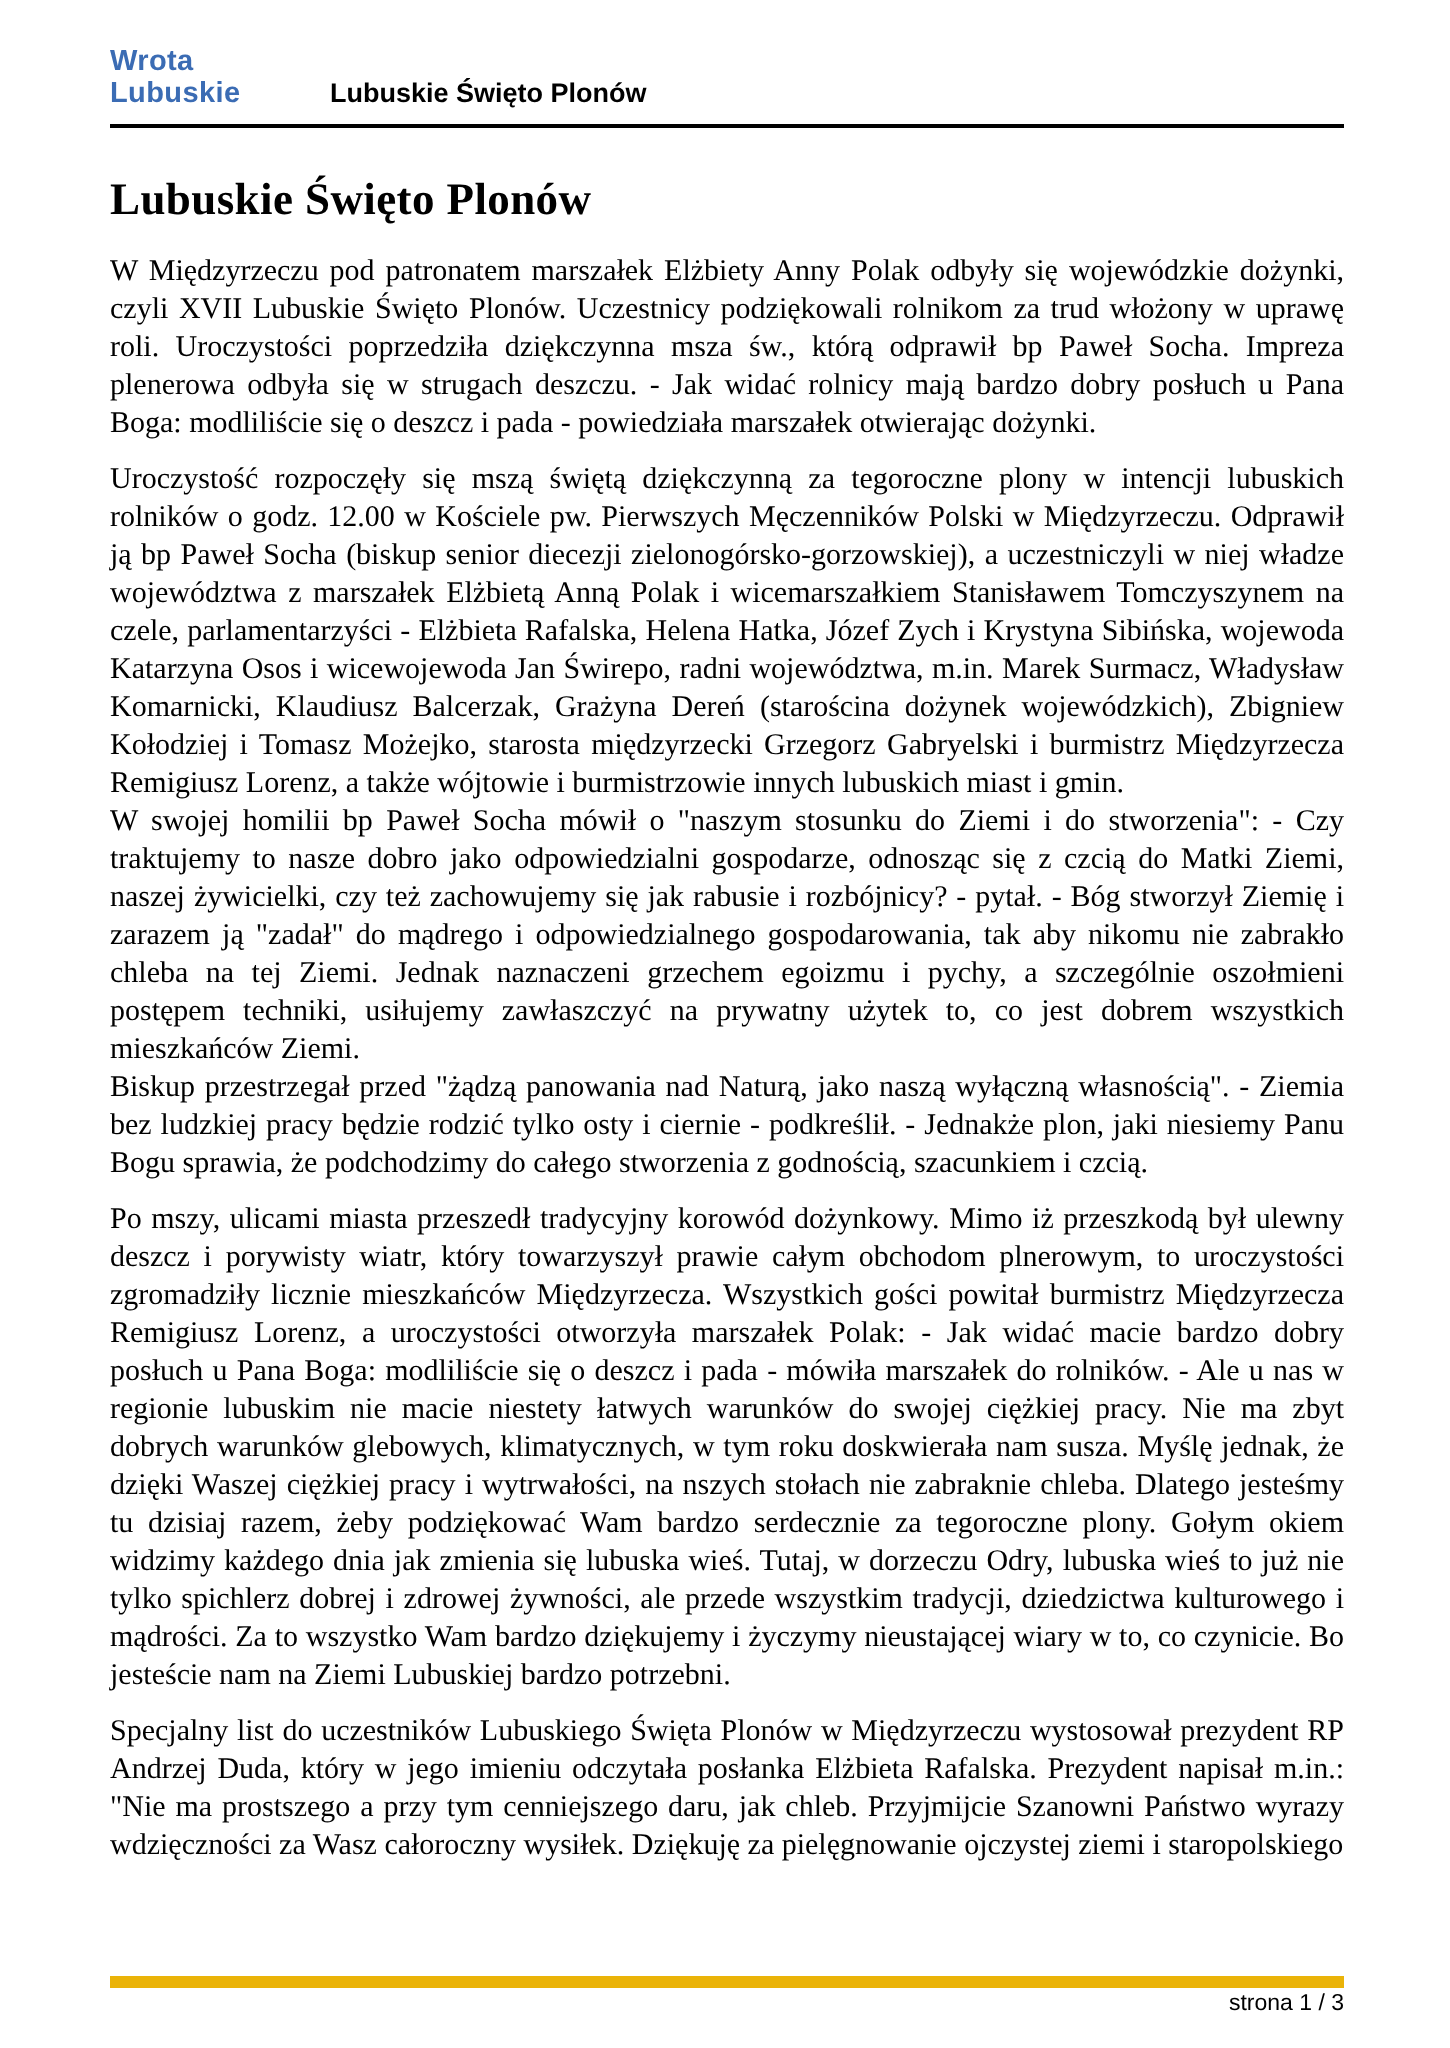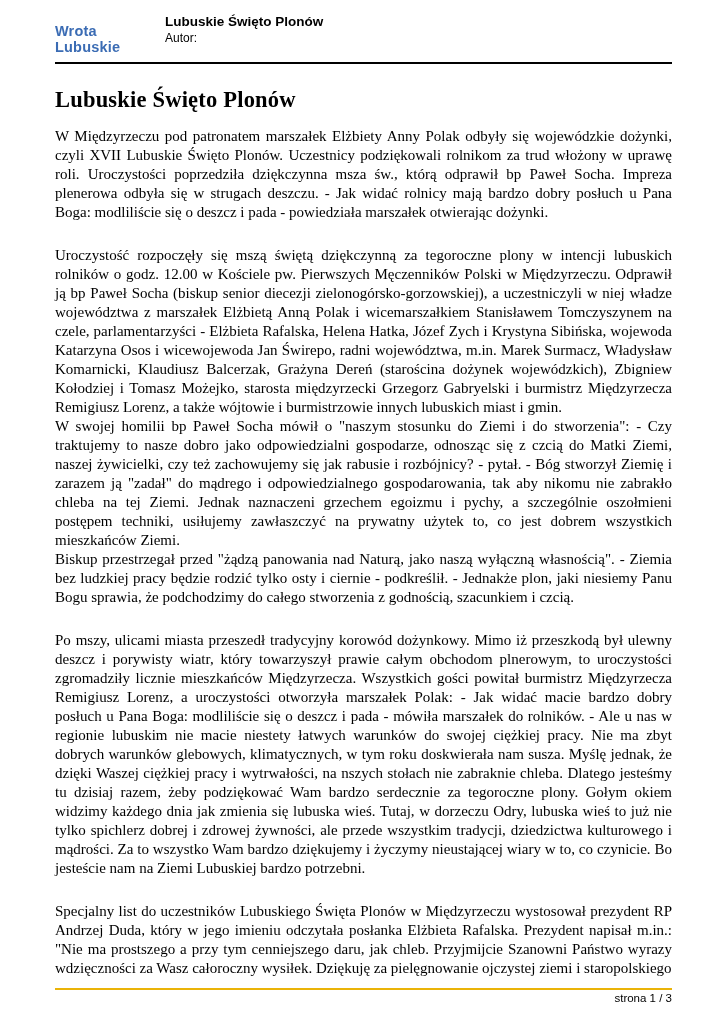--- a/index.html
+++ b/index.html
@@ -11,21 +11,21 @@
     color: #000000;
     font-family: "Liberation Serif", serif;
     overflow: hidden;
     box-sizing: border-box;
   }
   
   .print-header {
     position: absolute;
     top: 13px; left: 55px; right: 53px;
     display: flex;
-    align-items: flex-start;
+    align-items: flex-end;
   }
   .logo {
     flex: none;
     width: 110px;
     margin-top: 10px;
     font-family: "Liberation Sans", sans-serif;
     font-weight: 700;
     font-size: 14.5px;
     letter-spacing: 0.2px;
     color: #3b6cb4;
@@ -59,46 +59,45 @@
     margin: 26px 0 0 0;
     text-align: left;
     font-size: 22.5px;
     font-weight: 700;
     letter-spacing: 0.2px;
   }
   .lead {
     margin: 18px 0 0 0;
     font-weight: 400;
   }
-  .block { margin-top: 24px; }
+  .block { margin-top: 9px; }
   .block p { margin: 0; }
   
   .print-footer {
     position: absolute;
     top: 988px; left: 55px; right: 53px;
-    border-top: 2px solid #eab308;
+    border-top: 6px solid #eab308;
     font-family: "Liberation Sans", sans-serif;
   }
   .page-num {
     padding-top: 2px;
     text-align: right;
     font-size: 11.5px;
     color: #000;
   }
 </style>
 </head>
 <body>
 
 <div class="page">
 
   <div class="print-header">
     <div class="logo">Wrota Lubuskie</div>
     <div class="header-meta">
       <div class="doc-title">Lubuskie Święto Plonów</div>
-      <div class="meta-line">Autor:</div>
     </div>
   </div>
 
   <div class="header-rule"></div>
 
   <div class="article">
     <h1 class="article-heading">Lubuskie Święto Plonów</h1>
 
     <p class="lead">W Międzyrzeczu pod patronatem marszałek Elżbiety Anny Polak odbyły się wojewódzkie dożynki, czyli XVII Lubuskie Święto Plonów. Uczestnicy podziękowali rolnikom za trud włożony w uprawę roli. Uroczystości poprzedziła dziękczynna msza św., którą odprawił bp Paweł Socha. Impreza plenerowa odbyła się w strugach deszczu. - Jak widać rolnicy mają bardzo dobry posłuch u Pana Boga: modliliście się o deszcz i pada - powiedziała marszałek otwierając dożynki.</p>
 

